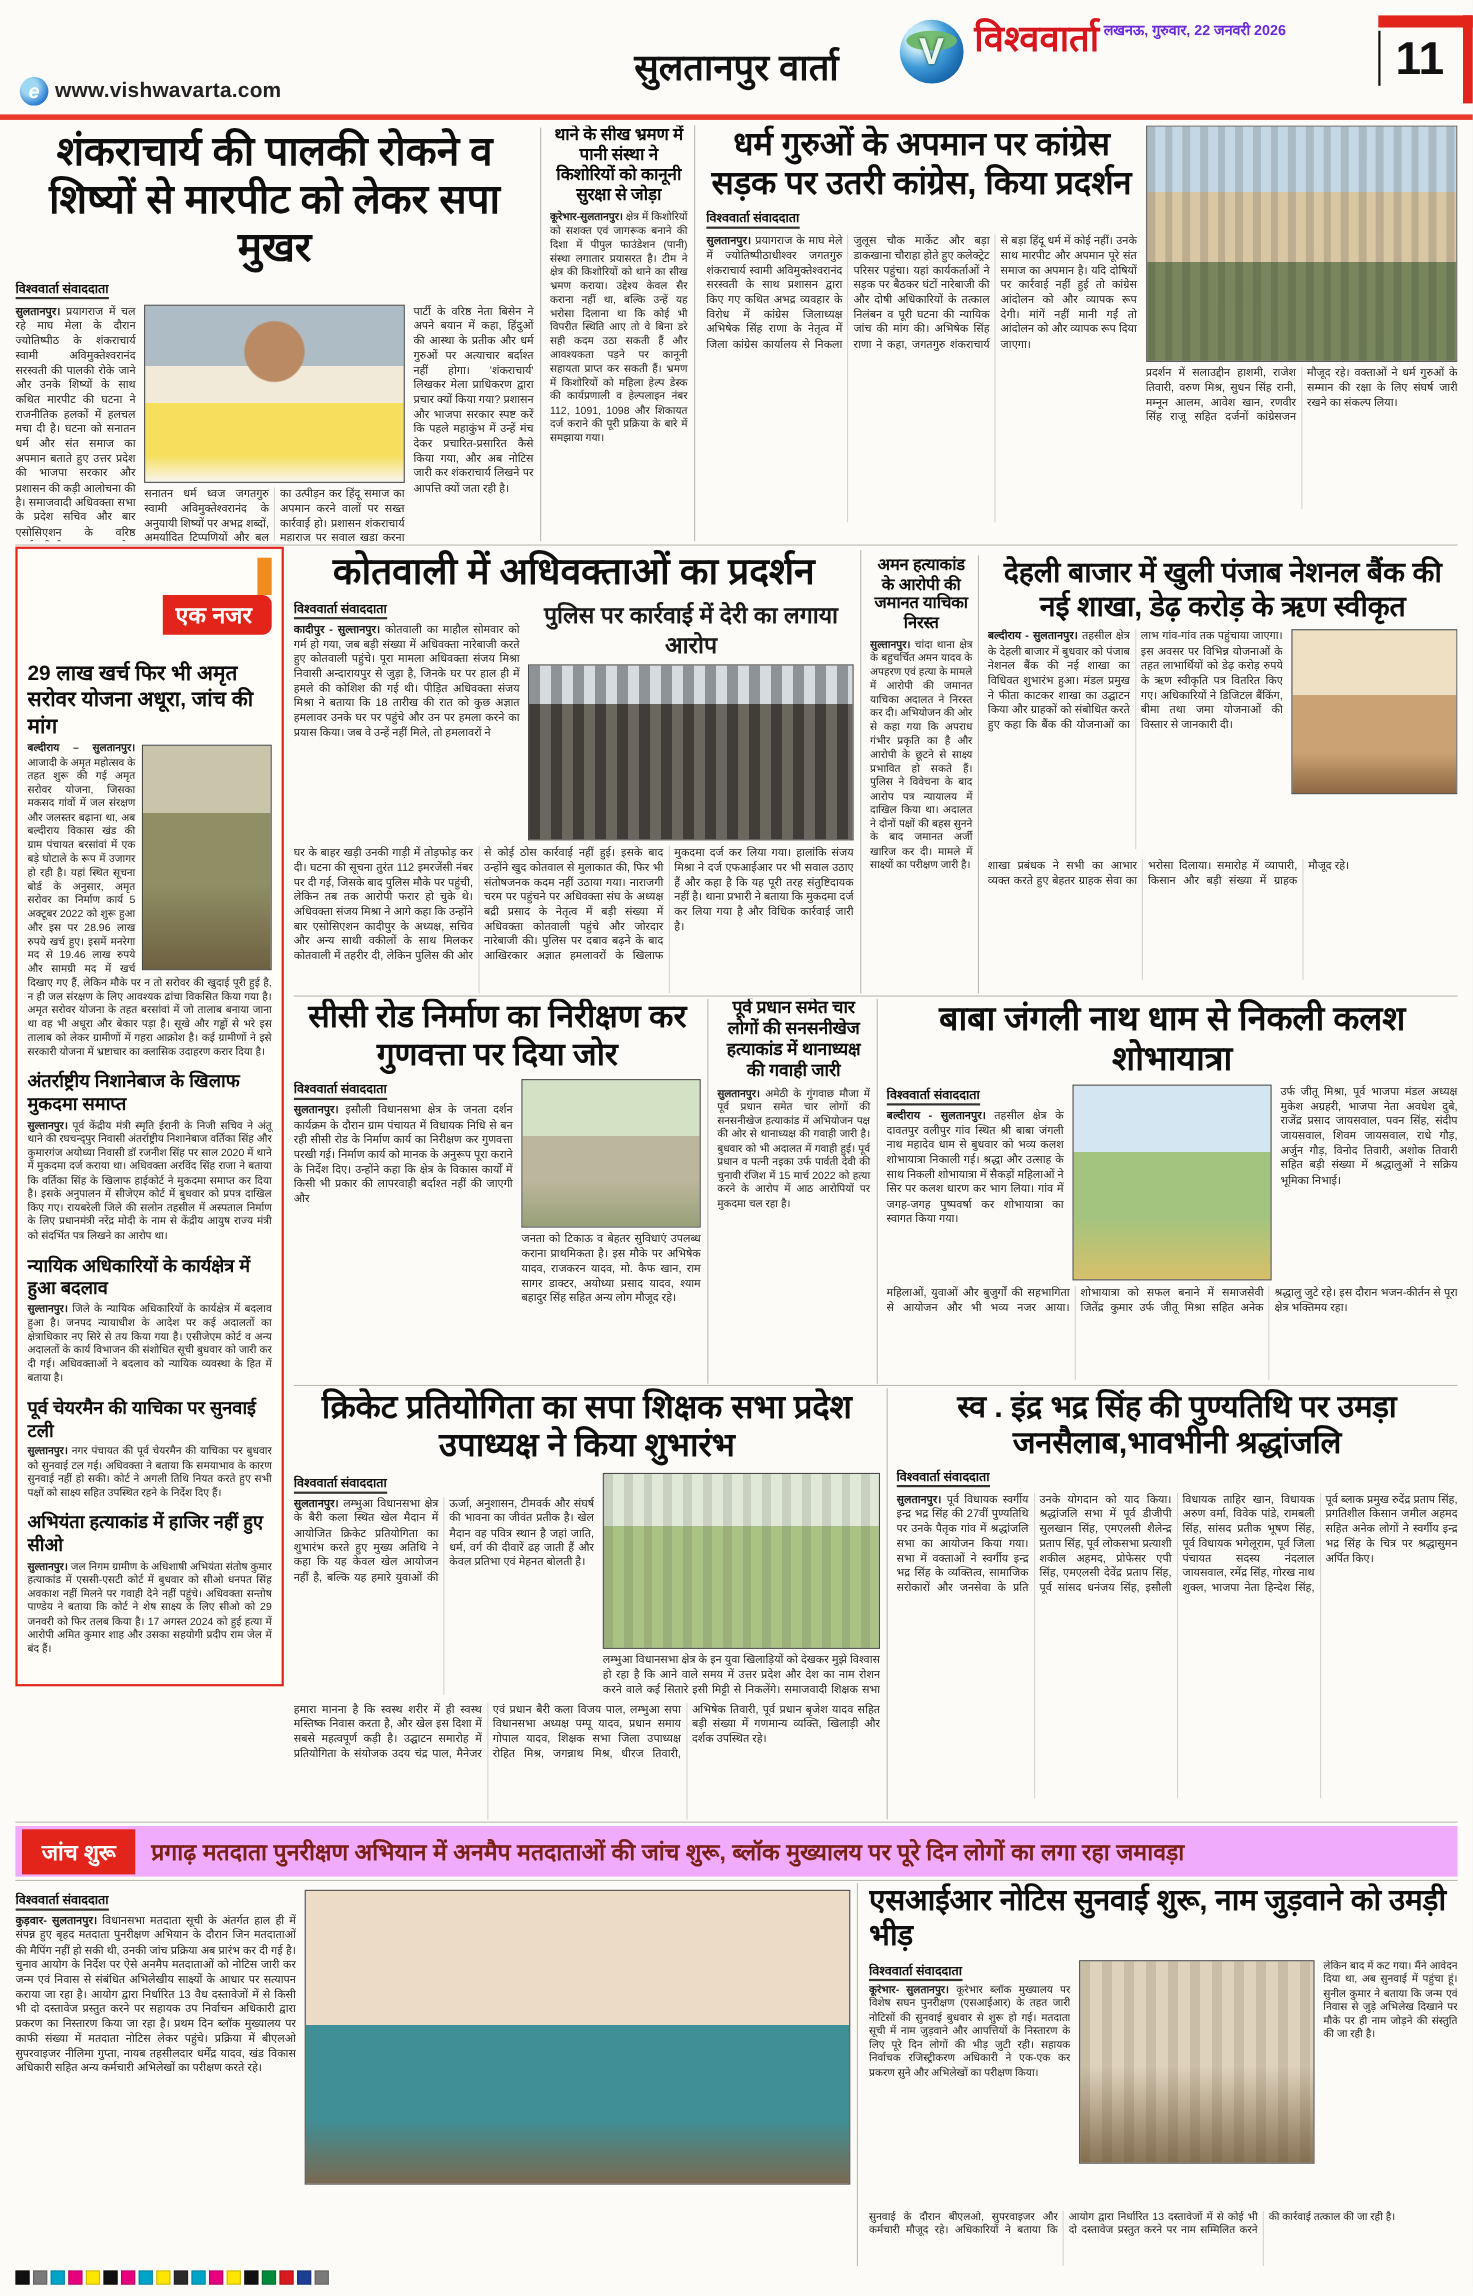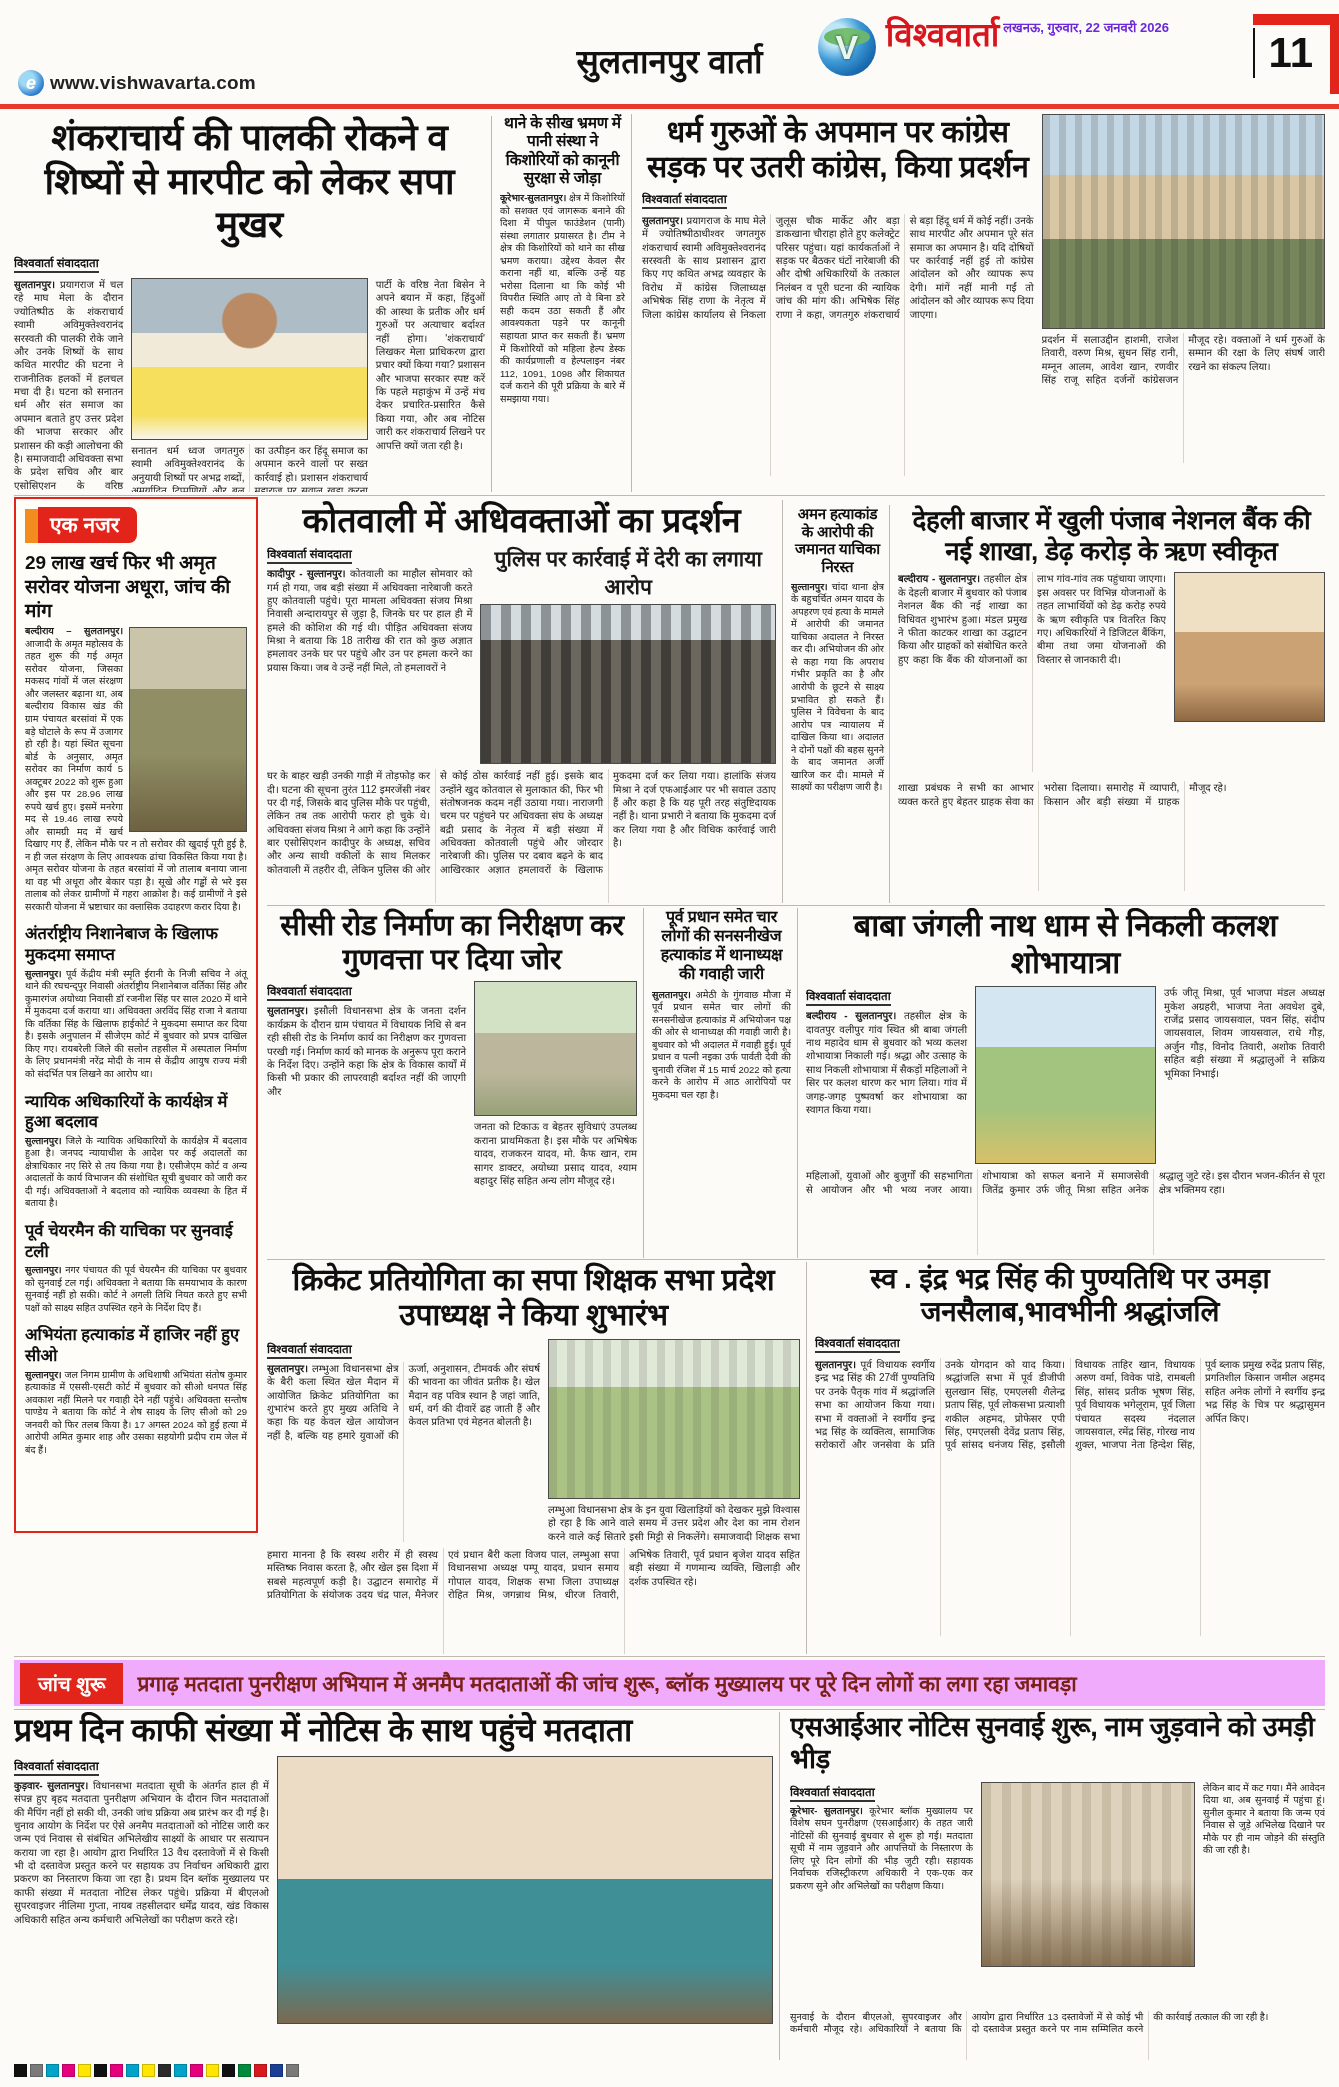--- a/index.html
+++ b/index.html
@@ -60,21 +60,21 @@
   .ph-road { background: linear-gradient(180deg,#d3e1c4 0 38%, #bcb79c 38% 68%, #98a178); }
   .ph-kalash { background: linear-gradient(180deg,#d3e6f1 0 34%, #a2c47e 34% 68%, #d8c069); }
   .ph-cricket { background: repeating-linear-gradient(90deg, rgba(60,60,60,.14) 0 8px, rgba(255,255,255,0) 8px 18px),
       linear-gradient(180deg,#e0e8d7 0 30%, #abc285 30%); }
   .ph-office { background: linear-gradient(180deg,#ecdcc5 0 46%, #3f8f96 46% 78%, #7a6950); }
   .ph-office2 { background: repeating-linear-gradient(90deg, rgba(90,70,40,.15) 0 9px, rgba(255,255,255,0) 9px 20px),
       linear-gradient(180deg,#ded2bc 0 52%, #8a7557); }
 
   
   #eknazar { left:14px; top:497px; width:244px; height:1036px; border:2px solid #e2241b; background:#fffdf8; padding:8px 9px; }
-  .ek-tab { display:flex; align-items:flex-end; margin-bottom:8px; }
+  .ek-tab { display:flex; align-items:flex-end; margin-bottom:24px;flex-direction:column; }
   .ek-accent { width:13px; height:34px; background:#f28c1e; }
   .ek-red { background:#e2241b; color:#fff; font-size:21px; font-weight:800; padding:3px 18px 5px 12px; border-radius:0 8px 8px 0; }
   .ek-item { margin-bottom:10px; }
   .ek-hl { font-size:16.5px; font-weight:800; color:#101010; line-height:1.25; margin-bottom:3px; }
   .ek-photo { float:right; width:118px; height:205px; margin:2px 0 4px 6px; }
 
   
   #strip { left:14px; top:1660px; width:1311px; height:46px; background:#f0abfc; display:flex; align-items:center; gap:14px; padding:0 6px; }
   .strip-label { background:#e2241b; color:#fff; font-size:20px; font-weight:800; padding:7px 18px; }
   .strip-text { font-size:21px; font-weight:800; color:#7b2016; }
@@ -307,21 +307,20 @@
       <span>पूर्व विधायक स्वर्गीय इन्द्र भद्र सिंह की 27वीं पुण्यतिथि पर उनके पैतृक गांव में श्रद्धांजलि सभा का आयोजन किया गया। सभा में वक्ताओं ने स्वर्गीय इन्द्र भद्र सिंह के व्यक्तित्व, सामाजिक सरोकारों और जनसेवा के प्रति उनके योगदान को याद किया। श्रद्धांजलि सभा में पूर्व डीजीपी सुलखान सिंह, एमएलसी शैलेन्द्र प्रताप सिंह, पूर्व लोकसभा प्रत्याशी शकील अहमद, प्रोफेसर एपी सिंह, एमएलसी देवेंद्र प्रताप सिंह, पूर्व सांसद धनंजय सिंह, इसौली विधायक ताहिर खान, विधायक अरुण वर्मा, विवेक पांडे, रामबली सिंह, सांसद प्रतीक भूषण सिंह, पूर्व विधायक भगेलूराम, पूर्व जिला पंचायत सदस्य नंदलाल जायसवाल, रमेंद्र सिंह, गोरख नाथ शुक्ल, भाजपा नेता हिन्देश सिंह, पूर्व ब्लाक प्रमुख रुदेंद्र प्रताप सिंह, प्रगतिशील किसान जमील अहमद सहित अनेक लोगों ने स्वर्गीय इन्द्र भद्र सिंह के चित्र पर श्रद्धासुमन अर्पित किए।</span>
     </div>
   </div>
 
   <div class="art" id="strip">
     <div class="strip-label">जांच शुरू</div>
     <div class="strip-text">प्रगाढ़ मतदाता पुनरीक्षण अभियान में अनमैप मतदाताओं की जांच शुरू, ब्लॉक मुख्यालय पर पूरे दिन लोगों का लगा रहा जमावड़ा</div>
   </div>
 
   <div class="art" style="left:14px; top:1712px; width:766px; height:348px; border-right:1px solid #bdb9b0; padding-right:6px;">
-    <div class="hl" style="font-size:32px; text-align:left;">प्रथम दिन काफी संख्या में नोटिस के साथ पहुंचे मतदाता</div>
     <div class="row" style="margin-top:6px;">
       <div style="width:255px;">
         <span class="rep">विश्ववार्ता संवाददाता</span>
         <div class="bt" style="height:250px; overflow:hidden;">
           <span class="dl">कुड़वार- सुलतानपुर।</span>
           <span>विधानसभा मतदाता सूची के अंतर्गत हाल ही में संपन्न हुए बृहद मतदाता पुनरीक्षण अभियान के दौरान जिन मतदाताओं की मैपिंग नहीं हो सकी थी, उनकी जांच प्रक्रिया अब प्रारंभ कर दी गई है। चुनाव आयोग के निर्देश पर ऐसे अनमैप मतदाताओं को नोटिस जारी कर जन्म एवं निवास से संबंधित अभिलेखीय साक्ष्यों के आधार पर सत्यापन कराया जा रहा है। आयोग द्वारा निर्धारित 13 वैध दस्तावेजों में से किसी भी दो दस्तावेज प्रस्तुत करने पर सहायक उप निर्वाचन अधिकारी द्वारा प्रकरण का निस्तारण किया जा रहा है। प्रथम दिन ब्लॉक मुख्यालय पर काफी संख्या में मतदाता नोटिस लेकर पहुंचे। प्रक्रिया में बीएलओ सुपरवाइजर नीलिमा गुप्ता, नायब तहसीलदार धर्मेंद्र यादव, खंड विकास अधिकारी सहित अन्य कर्मचारी अभिलेखों का परीक्षण करते रहे।</span>
         </div>
       </div>
       <div class="ph ph-office" style="flex:1; height:268px;"></div>
     </div>

